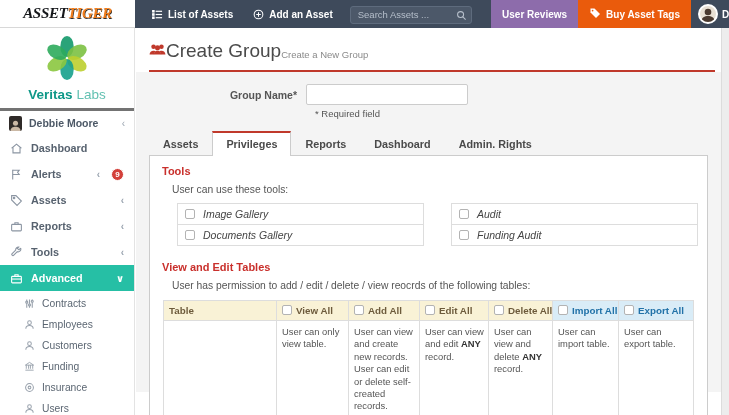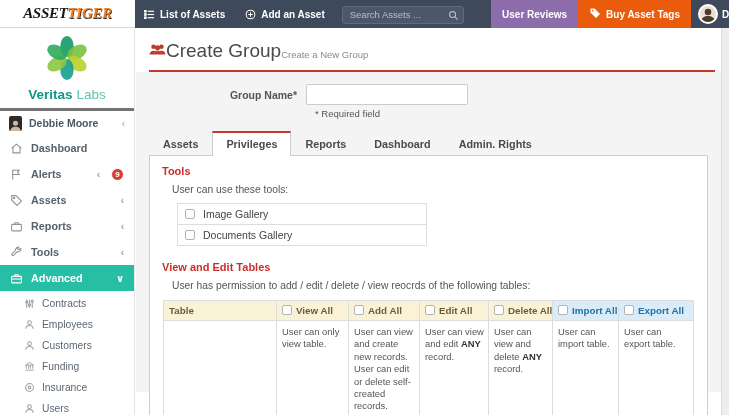--- a/index.html
+++ b/index.html
@@ -7,21 +7,21 @@
     font-family:"Liberation Sans","DejaVu Sans",sans-serif; }
 
   
   .topbar { position:absolute; top:0; left:0; width:729px; height:28px;
     background:#3e4a5b; display:flex; align-items:stretch; z-index:10; }
   .logo-box { width:135px; background:#fff; display:flex; align-items:center;
     justify-content:center; border-bottom:1px solid #d8d8d8; }
   .logo-text { font-style:italic; font-weight:bold; font-size:15px; letter-spacing:-.3px;font-family:Liberation Serif, serif; }
   .logo-asset { color:#15171a; }
   .logo-tiger { color:#f07d1d; text-shadow:.6px .6px 0 #2b2b2b; }
-  .tb-nav { display:flex; align-items:center; gap:2px; }
+  .tb-nav { display:flex; align-items:center; gap:2px; padding-left:8px; }
   .tb-item { display:flex; align-items:center; gap:5px; color:#fff;
     font-size:10px; font-weight:bold; padding:0 9px; height:28px; cursor:pointer; }
   .tb-item svg { display:block; }
   .tb-search { position:relative; margin-left:6px; }
   .tb-search input { width:122px; height:18px; background:#4c5869; border:1px solid #5e6b7d;
     border-radius:3px; color:#c9d1dc; font-size:9.5px; padding:0 20px 0 7px; outline:none;
     font-family:inherit; }
   .tb-search input::placeholder { color:#b6bfcb; }
   .tb-search .mag { position:absolute; right:5px; top:3px; }
   .tb-spacer { flex:1; }
@@ -83,21 +83,21 @@
   .tabs { display:flex; align-items:flex-end; margin:12px 0 0 13px; position:relative; z-index:2; }
   .tab { font-size:10.8px; font-weight:bold; color:#4a4a4a; padding:5px 13px 5px;
     cursor:pointer; border:1px solid transparent; border-bottom:none; }
   .tab.active { background:#fff; border-color:#ccc; border-top:2px solid #c0392b;
     margin-bottom:-1px; padding-bottom:6px; }
   .panel { margin:0 21px 0 13px; background:#fff; border:1px solid #ccc;
     padding:9px 9px 20px 12px; min-height:300px; position:relative; z-index:1; }
   .sec-heading { color:#c9302c; font-size:11px; font-weight:bold; }
   .sec-intro { font-size:10.3px; color:#555; margin:7px 0 9px 10px; }
   .check-cols { display:flex; gap:27px; margin-left:15px; }
-  .check-col { width:250px; }
+  .check-col { width:250px;font-style:italic; }
   .check-row { display:flex; align-items:center; gap:8px; border:1px solid #ddd;
     padding:4px 7px; margin-top:-1px; background:#fff; font-size:10.5px; color:#444; }
   .cb { width:10px; height:10px; border:1px solid #b3b3b3; border-radius:2px;
     background:#fff; flex:none; cursor:pointer; }
   .tables-sec { margin-top:15px; }
   table.perm { border-collapse:collapse; margin:2px 0 0 1px; table-layout:fixed; width:530px; }
   .perm th { background:#f9f2d6; color:#6d5b3c; font-size:9.8px; font-weight:bold;
     text-align:left; padding:4px 3px 4px 5px; border:1px solid #ddd; white-space:nowrap;
     overflow:hidden; }
   .perm th .cb { display:inline-block; vertical-align:-1px; margin-right:4px; }
@@ -350,20 +350,30 @@
       <div class="sec-intro">User can use these tools:</div>
       <div class="check-cols">
         <div class="check-col">
           <div class="check-row">
             <span class="cb"></span>
             <span>Image Gallery</span>
           </div>
           <div class="check-row">
             <span class="cb"></span>
             <span>Documents Gallery</span>
+          </div>
+        </div>
+        <div class="check-col">
+          <div class="check-row">
+            <span class="cb"></span>
+            <span>Audit</span>
+          </div>
+          <div class="check-row">
+            <span class="cb"></span>
+            <span>Funding Audit</span>
           </div>
         </div>
       </div>
 
       <div class="tables-sec">
         <div class="sec-heading">View and Edit Tables</div>
         <div class="sec-intro">User has permission to add / edit / delete / view reocrds of the following tables:</div>
         <table class="perm">
           <colgroup>
             <col style="width:113px">

